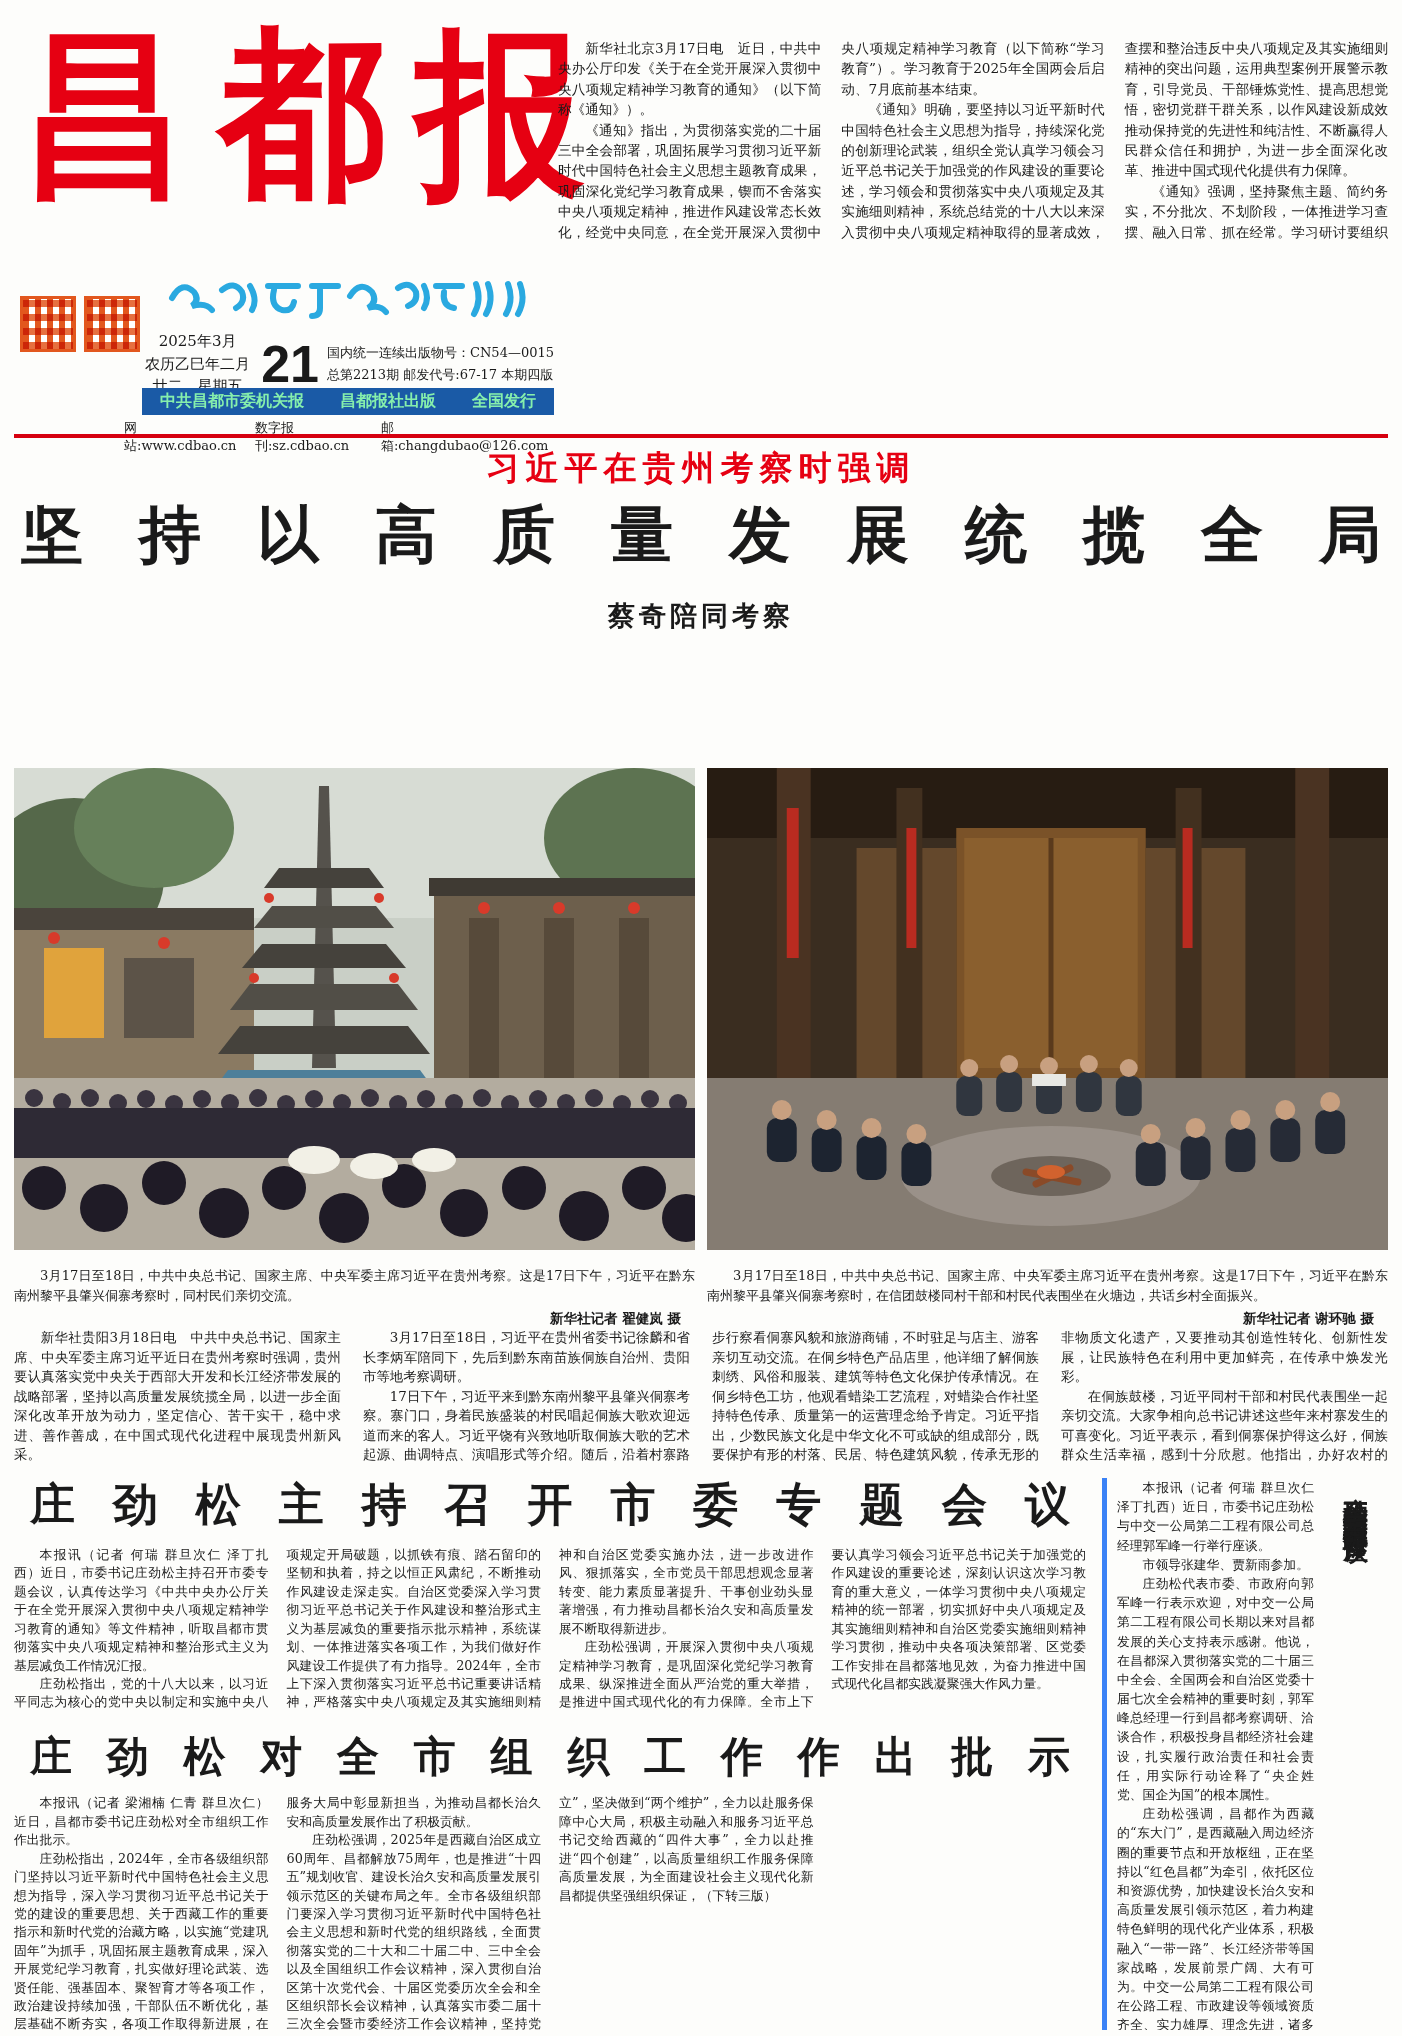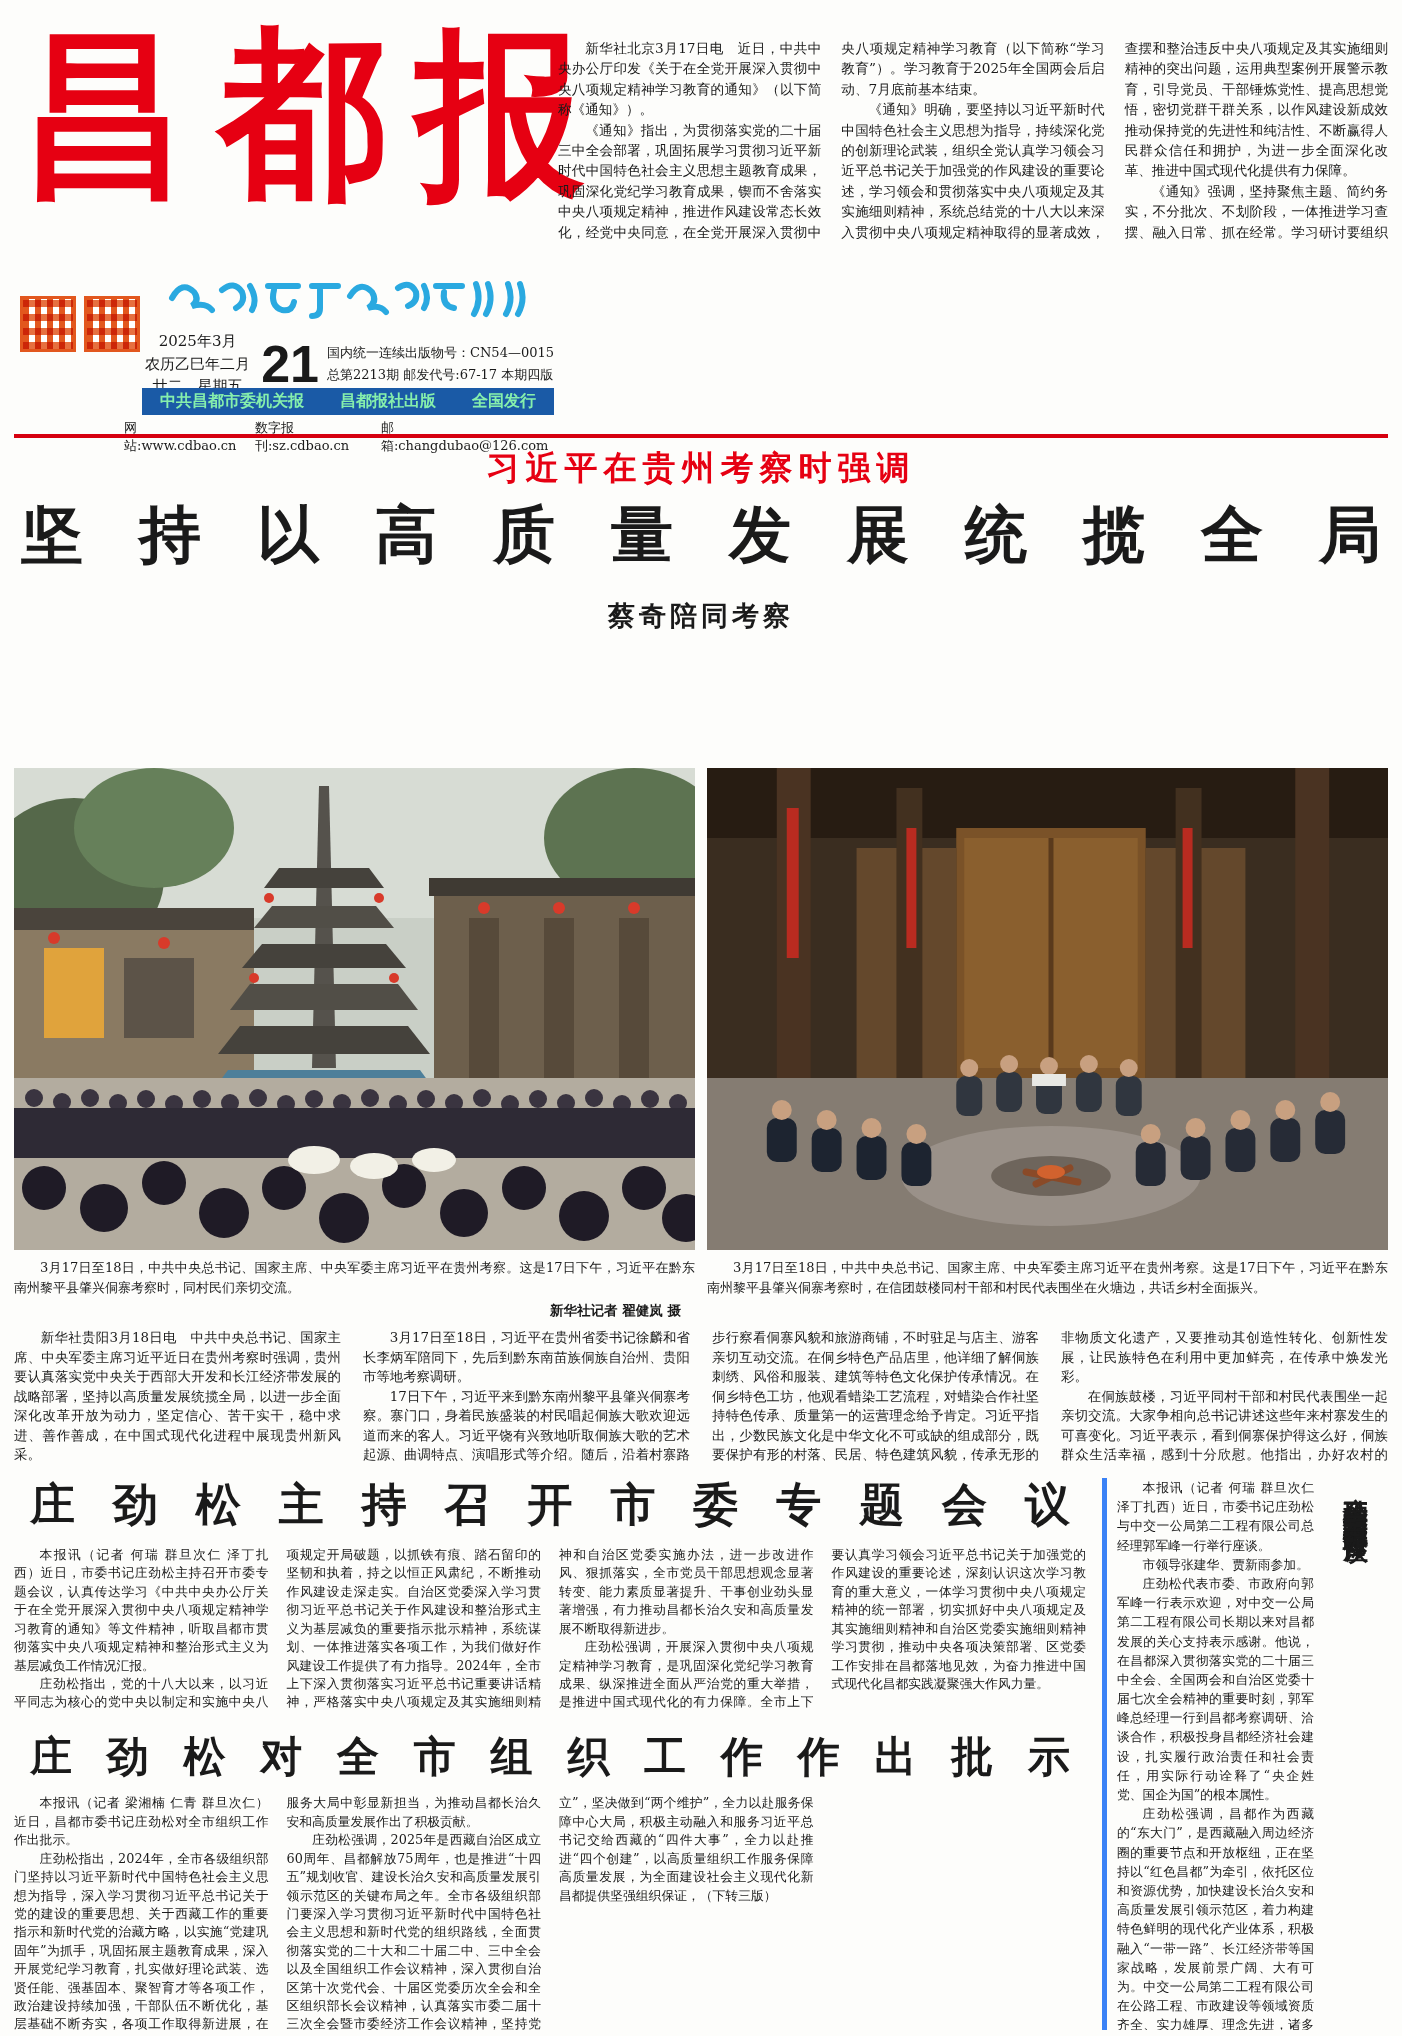--- a/index.html
+++ b/index.html
@@ -55,21 +55,21 @@
     font-family:"Liberation Sans",sans-serif; font-weight:900;
     text-align:justify; text-align-last:justify; width:1360px; margin:0 auto;
   }
   .h1a { font-size:62px; line-height:1.24; margin-top:6px; }
   .h1b { font-size:63px; line-height:1.22; }
   .subhead { font-family:"Liberation Sans",sans-serif; font-weight:900; font-size:27px; margin-top:24px; letter-spacing:4px; }
   
   .photo-row { position:absolute; left:14px; top:768px; width:1374px; display:flex; gap:12px; }
   .photo-fig { flex:1; }
   .photo-box { width:100%; height:482px; display:block; }
-  .caption { margin-top:8px; font-size:13px; line-height:1.55; text-align:justify; }
+  .caption { margin-top:16px; font-size:13px; line-height:1.55; text-align:justify; }
   .caption .cap-text { text-indent:2em; display:block; }
   .credit { text-align:right; font-weight:700; font-size:13.5px; padding-right:14px; margin-top:2px; }
   
   .lead-body {
     position:absolute; left:14px; top:1328px; width:1374px; height:140px; overflow:hidden;
     column-count:4; column-gap:22px; column-fill:auto;
     font-size:13.4px; line-height:1.46; text-align:justify;
   }
   
   .mid-zone { position:absolute; left:14px; top:1478px; width:1374px; height:552px; display:flex; gap:16px; }
@@ -336,20 +336,21 @@
               <circle cx="303" cy="296" r="9"></circle>
               <circle cx="343" cy="298" r="9"></circle>
               <circle cx="383" cy="296" r="9"></circle>
               <circle cx="423" cy="300" r="9"></circle>
             </g>
           <rect x="326" y="306" width="34" height="12" fill="#e8e8e4"></rect>
         </g>
       </svg>
       <figcaption class="caption">
         <span class="cap-text">3月17日至18日，中共中央总书记、国家主席、中央军委主席习近平在贵州考察。这是17日下午，习近平在黔东南州黎平县肇兴侗寨考察时，在信团鼓楼同村干部和村民代表围坐在火塘边，共话乡村全面振兴。</span>
+        <div class="credit">新华社记者 谢环驰 摄</div>
       </figcaption>
     </figure>
   </div>
 
   <section class="lead-body">
     <p class="para"><strong class="lead-in">新华社贵阳3月18日电</strong><span>　中共中央总书记、国家主席、中央军委主席习近平近日在贵州考察时强调，贵州要认真落实党中央关于西部大开发和长江经济带发展的战略部署，坚持以高质量发展统揽全局，以进一步全面深化改革开放为动力，坚定信心、苦干实干，稳中求进、善作善成，在中国式现代化进程中展现贵州新风采。</span></p>
     <div class="paras"><p class="para">3月17日至18日，习近平在贵州省委书记徐麟和省长李炳军陪同下，先后到黔东南苗族侗族自治州、贵阳市等地考察调研。</p><p class="para">17日下午，习近平来到黔东南州黎平县肇兴侗寨考察。寨门口，身着民族盛装的村民唱起侗族大歌欢迎远道而来的客人。习近平饶有兴致地听取侗族大歌的艺术起源、曲调特点、演唱形式等介绍。随后，沿着村寨路步行察看侗寨风貌和旅游商铺，不时驻足与店主、游客亲切互动交流。在侗乡特色产品店里，他详细了解侗族刺绣、风俗和服装、建筑等特色文化保护传承情况。在侗乡特色工坊，他观看蜡染工艺流程，对蜡染合作社坚持特色传承、质量第一的运营理念给予肯定。习近平指出，少数民族文化是中华文化不可或缺的组成部分，既要保护有形的村落、民居、特色建筑风貌，传承无形的非物质文化遗产，又要推动其创造性转化、创新性发展，让民族特色在利用中更加鲜亮，在传承中焕发光彩。</p><p class="para">在侗族鼓楼，习近平同村干部和村民代表围坐一起亲切交流。大家争相向总书记讲述这些年来村寨发生的可喜变化。习近平表示，看到侗寨保护得这么好，侗族群众生活幸福，感到十分欣慰。他指出，办好农村的事，关键在于加强农村基层党组织建设，发挥党支部战斗堡垒作用和党员先锋模范作用，带领群众发展特色产业，搞好乡村治理。</p></div>
   </section>
 
   <div class="mid-zone">

